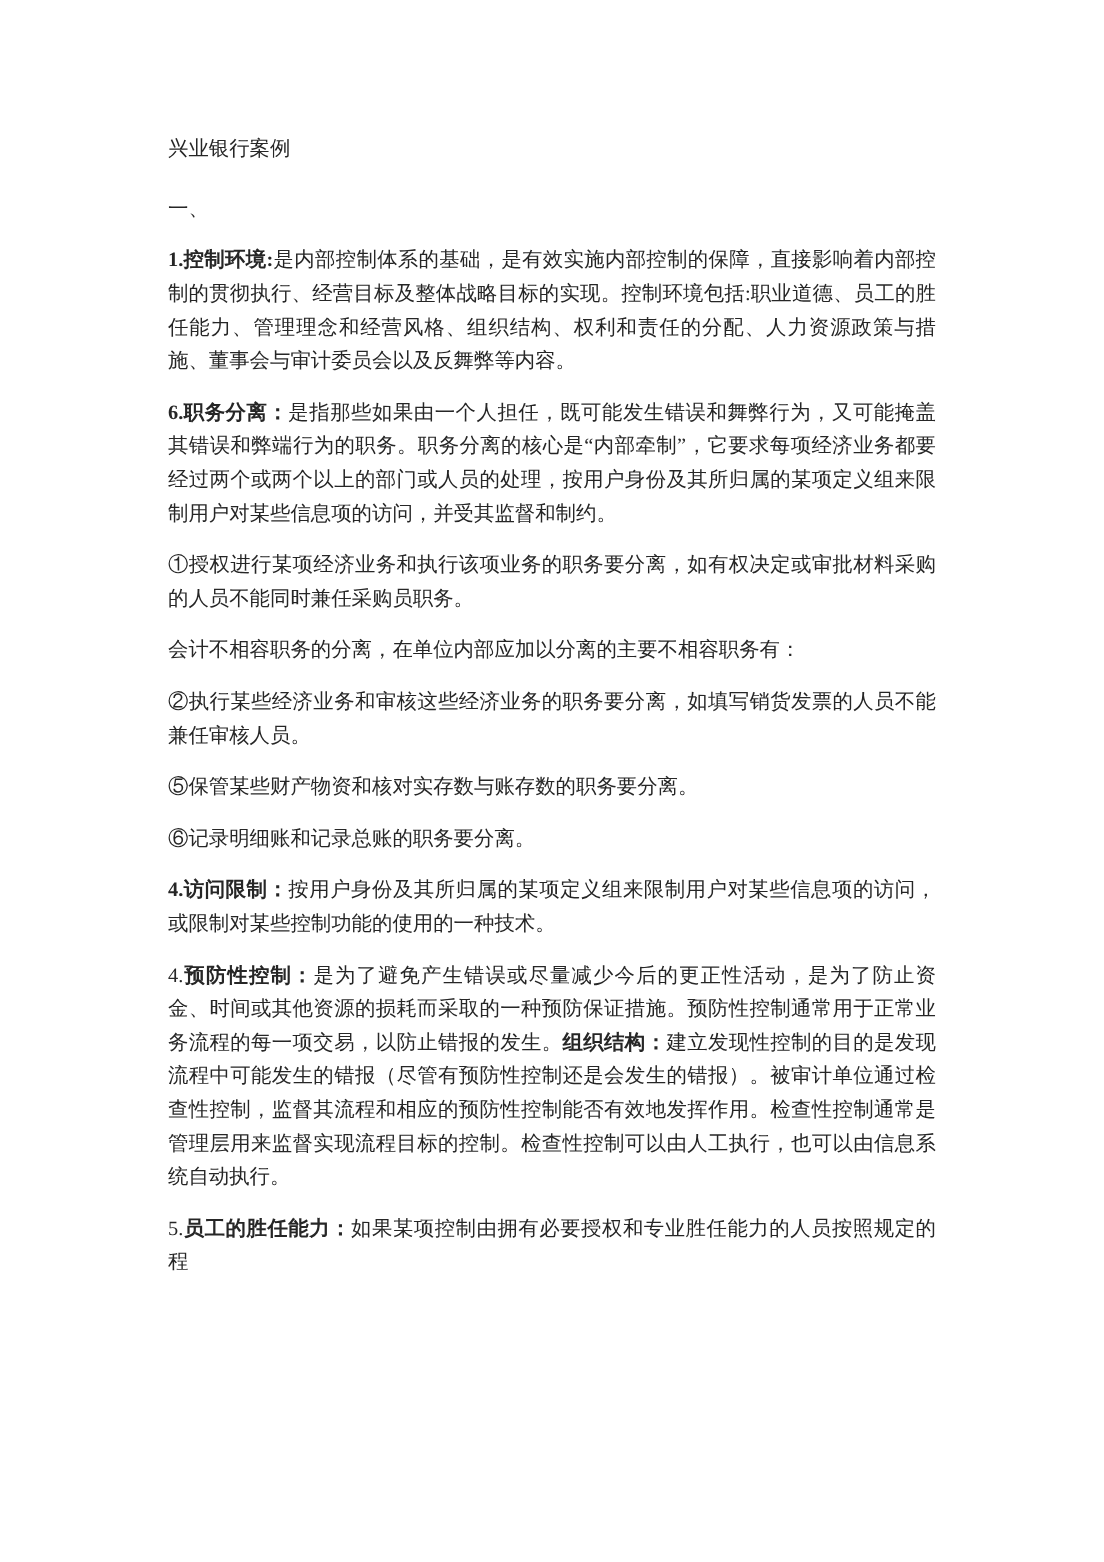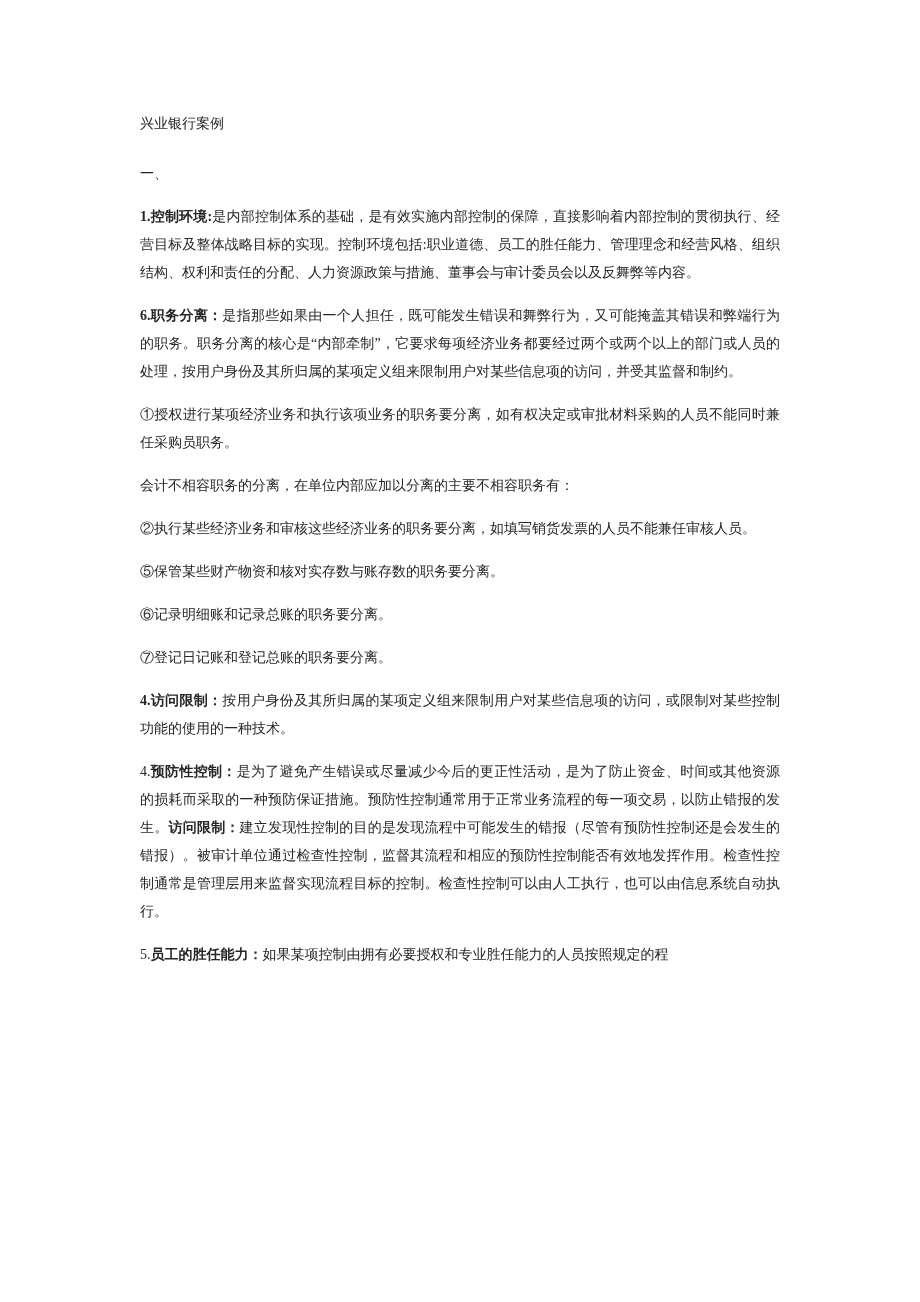--- a/index.html
+++ b/index.html
@@ -9,21 +9,21 @@
   }
   .page {
     position: relative;
     width: 920px;
     height: 1302px;
     background: #ffffff;
     box-sizing: border-box;
     padding: 110px 140px 0 140px;
     overflow: hidden;
     font-family: "Liberation Serif", "DejaVu Serif", serif;
-    font-size: 14px;
+    font-size: 17px;
     color: #262626;
   }
   .doc-title {
     margin: 0 0 22px 0;
     line-height: 28px;
     font-weight: normal;
     text-align: left;
   }
   .para {
     margin: 0 0 15px 0;
@@ -47,18 +47,17 @@
   <p class="doc-title">兴业银行案例</p>
   <div id="doc-body">
       <p class="para"><span>一、</span></p>
       <p class="para"><span class="bold">1.控制环境:</span><span>是内部控制体系的基础，是有效实施内部控制的保障，直接影响着内部控制的贯彻执行、经营目标及整体战略目标的实现。控制环境包括:职业道德、员工的胜任能力、管理理念和经营风格、组织结构、权利和责任的分配、人力资源政策与措施、董事会与审计委员会以及反舞弊等内容。</span></p>
       <p class="para"><span class="bold">6.职务分离：</span><span>是指那些如果由一个人担任，既可能发生错误和舞弊行为，又可能掩盖其错误和弊端行为的职务。职务分离的核心是“内部牵制”，它要求每项经济业务都要经过两个或两个以上的部门或人员的处理，按用户身份及其所归属的某项定义组来限制用户对某些信息项的访问，并受其监督和制约。</span></p>
       <p class="para"><span>①授权进行某项经济业务和执行该项业务的职务要分离，如有权决定或审批材料采购的人员不能同时兼任采购员职务。</span></p>
       <p class="para"><span>会计不相容职务的分离，在单位内部应加以分离的主要不相容职务有：</span></p>
       <p class="para"><span>②执行某些经济业务和审核这些经济业务的职务要分离，如填写销货发票的人员不能兼任审核人员。</span></p>
       <p class="para"><span>⑤保管某些财产物资和核对实存数与账存数的职务要分离。</span></p>
       <p class="para"><span>⑥记录明细账和记录总账的职务要分离。</span></p>
-      <p class="para"><span>⑦登记日记账和登记总账的职务要分离。</span></p>
       <p class="para"><span class="bold">4.访问限制：</span><span>按用户身份及其所归属的某项定义组来限制用户对某些信息项的访问，或限制对某些控制功能的使用的一种技术。</span></p>
-      <p class="para"><span>4.</span><span class="bold">预防性控制：</span><span>是为了避免产生错误或尽量减少今后的更正性活动，是为了防止资金、时间或其他资源的损耗而采取的一种预防保证措施。预防性控制通常用于正常业务流程的每一项交易，以防止错报的发生。</span><span class="bold">访问限制：</span><span>建立发现性控制的目的是发现流程中可能发生的错报（尽管有预防性控制还是会发生的错报）。被审计单位通过检查性控制，监督其流程和相应的预防性控制能否有效地发挥作用。检查性控制通常是管理层用来监督实现流程目标的控制。检查性控制可以由人工执行，也可以由信息系统自动执行。</span></p>
+      <p class="para"><span>4.</span><span class="bold">预防性控制：</span><span>是为了避免产生错误或尽量减少今后的更正性活动，是为了防止资金、时间或其他资源的损耗而采取的一种预防保证措施。预防性控制通常用于正常业务流程的每一项交易，以防止错报的发生。</span><span class="bold">组织结构：</span><span>建立发现性控制的目的是发现流程中可能发生的错报（尽管有预防性控制还是会发生的错报）。被审计单位通过检查性控制，监督其流程和相应的预防性控制能否有效地发挥作用。检查性控制通常是管理层用来监督实现流程目标的控制。检查性控制可以由人工执行，也可以由信息系统自动执行。</span></p>
       <p class="para"><span>5.</span><span class="bold">员工的胜任能力：</span><span>如果某项控制由拥有必要授权和专业胜任能力的人员按照规定的程</span></p>
     </div>
 </div>
 
 </body></html>

